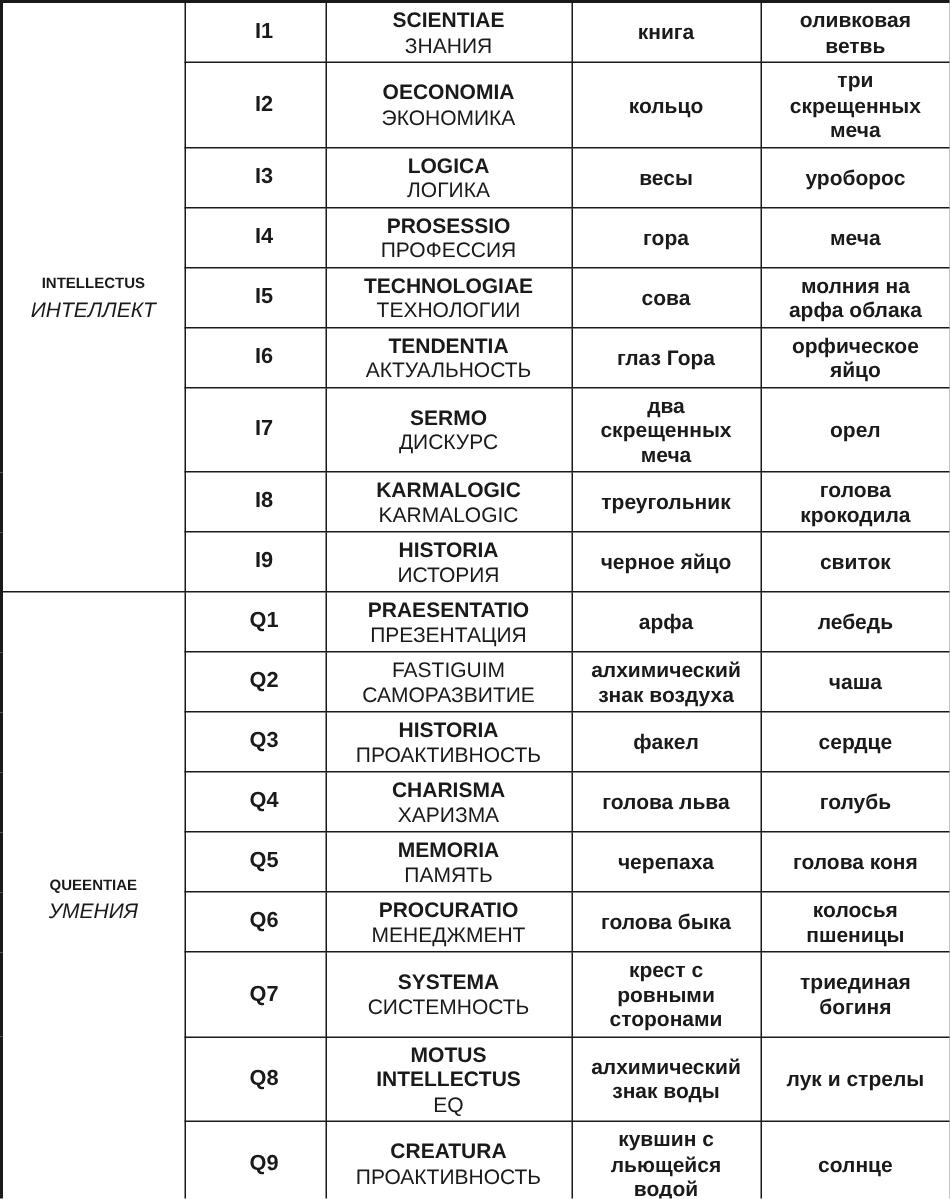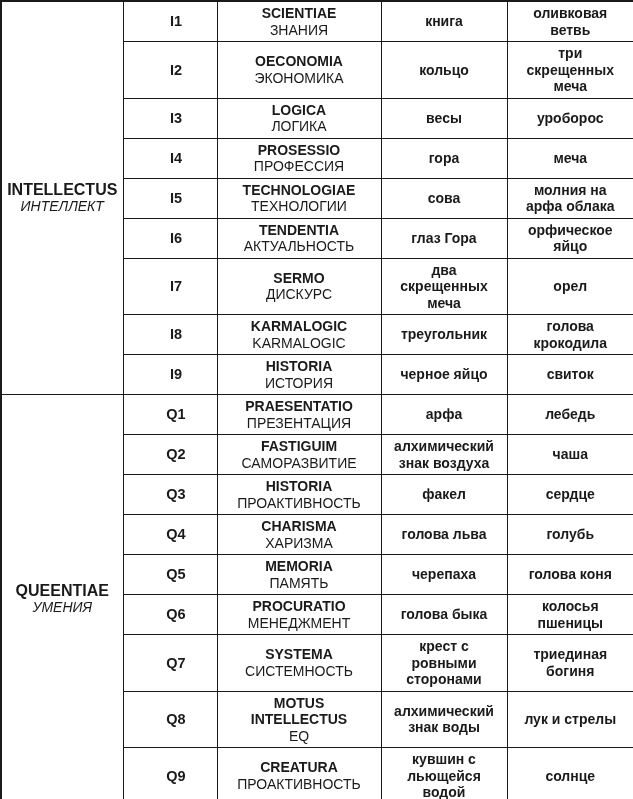--- a/index.html
+++ b/index.html
@@ -17,26 +17,26 @@
     border: 1.5px solid var(--ink);
     text-align: center;
     vertical-align: middle;
     padding: 3px 8px;
     font-size: 14px;
     line-height: 16.5px;
     color: var(--ink);
     overflow: hidden;
   }
   td.group-cell { padding: 3px 4px; }
-  .g-latin  { font-weight: 700; font-size: 16px; }
+  .g-latin  { font-weight: 700; font-size: 10px; }
   .g-russian{ font-weight: 400; font-style: italic; }
   td.code-cell { font-weight: 700; font-size: 14.5px; padding-left: 20px; }
   td.name-cell { padding: 3px 6px; }
   .n-top    { font-weight: 700; max-width: 122px; margin: 0 auto; }
-  .n-top.regular { font-weight: 700; }
+  .n-top.regular { font-weight: 400; }
   .n-bottom { font-weight: 400; max-width: 140px; margin: 0 auto; }
   td.symbol-cell, td.symbol2-cell { font-weight: 700; }
 </style>
 </head>
 <body>
 
 <div class="page">
   <table class="symbols">
     <colgroup>
       <col style="width:122px">

